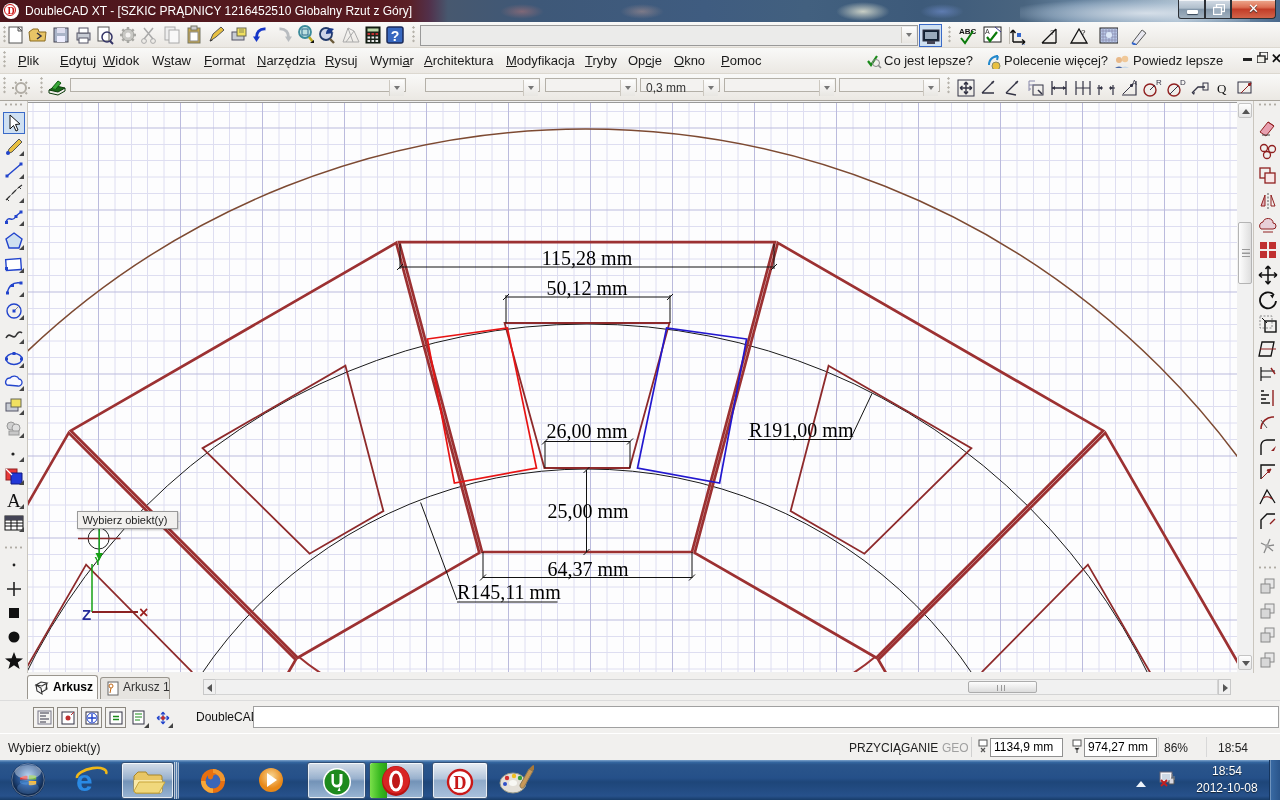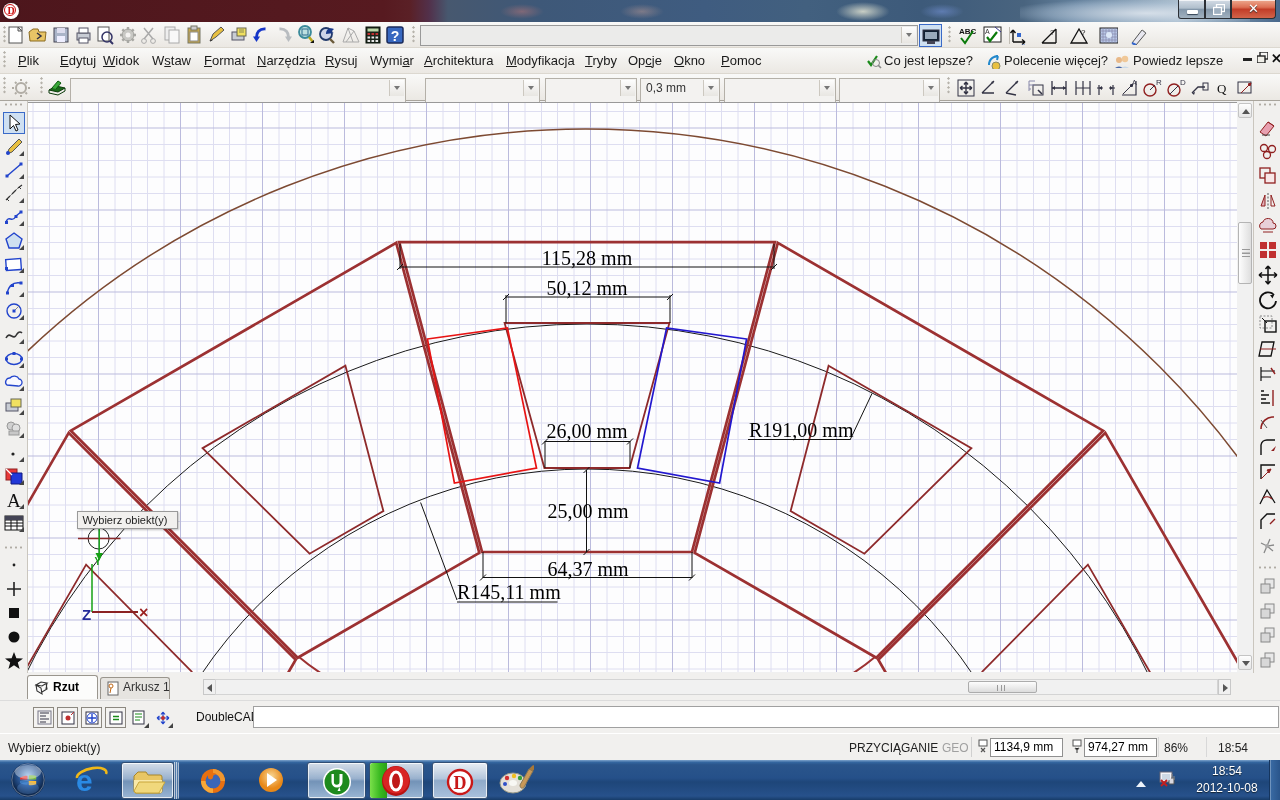--- a/index.html
+++ b/index.html
@@ -16,21 +16,21 @@
 #wmin{left:1178px;width:27px;border-radius:0 0 0 3px}
 #wmax{left:1205px;width:26px}
 #wclose{left:1231px;width:45px;border-radius:0 0 4px 0;background:linear-gradient(#eda98f 0%,#dd7055 40%,#c23d28 52%,#d2644a 100%)}
 .wbtn span{position:absolute;left:0;right:0;text-align:center;color:#fff;font-size:10px;top:2px;text-shadow:0 1px 1px #333}
 #tb1{left:0;top:22px;width:1280px;height:26px;background:linear-gradient(#f9f9f8,#ebe8e3);border-bottom:1px solid #dcd8d0}
 #menu{left:0;top:48px;width:1280px;height:26px;background:linear-gradient(#f9f9f8,#ebe8e3);border-bottom:1px solid #dcd8d0}
 #tb3{left:0;top:74px;width:1280px;height:27px;background:linear-gradient(#f9f9f8,#ebe8e3);border-bottom:1px solid #a8a49c}
 .grip{top:4px;width:4px;height:18px;background-image:radial-gradient(circle at 1.5px 1.5px,#b4b0a8 1px,transparent 1.3px);background-size:4px 4.5px}
 .mitem{position:absolute;top:5px;font-size:13px;color:#1a1a1a}
 .mitem u,u{text-decoration:underline}
-.combo{position:absolute;background:#fff;border:1px solid #b4b0a8;height:32px}
+.combo{position:absolute;background:#fff;border:1px solid #b4b0a8;height:14px}
 .combo.c1{background:#ebebea;border:1px solid #999;height:21px}
 .combo.gray{background:#f3f2f0}
 .combo .da{position:absolute;right:1px;top:1px;width:15px;height:16px;background:linear-gradient(#fdfdfd,#e8e6e2);border-left:1px solid #ccc8c0}
 .combo .da:after{content:"";position:absolute;left:3.5px;top:6px;border:3.5px solid transparent;border-top:4.5px solid #777}
 .hlink{position:absolute;top:5px;font-size:13px;color:#1a1a1a}
 #leftbar{left:0;top:101px;width:28px;height:572px;background:#f1f0ee;border-right:1px solid #cac6be}
 #rightbar{left:1253px;top:101px;width:27px;height:572px;background:#f1f0ee;border-left:1px solid #cac6be}
 #vscroll{left:1237px;top:102px;width:16px;height:570px;background:#f1f1f1}
 .sbtn{left:1238px;width:14px;height:15px;background:linear-gradient(#fefefe,#e6e6e6);border:1px solid #c4c4c4;border-radius:2px}
 #vthumb{left:1238px;top:222px;width:14px;height:62px;background:linear-gradient(90deg,#fdfdfd,#dedede);border:1px solid #b4b4b4;border-radius:2px}
@@ -57,20 +57,21 @@
 <div class="abs" id="title">
     <div class="abs haze"></div>
     <div class="abs blob1"></div>
     <div class="abs blob2"></div>
     <div class="abs blob3"></div>
     <div class="abs blob4"></div>
 <div class="abs" id="dclogo">
       <i></i>
       <b>D</b>
     </div>
+<div class="abs" id="titletext">DoubleCAD XT - [SZKIC PRĄDNICY 1216452510 Globalny Rzut z Góry]</div>
 <div class="abs wbtn" id="wmin">
       <div style="position:absolute;left:8px;top:10px;width:11px;height:4px;background:#fff;border-radius:1px;box-shadow:0 1px 1px #345"></div>
     </div>
     <div class="abs wbtn" id="wmax">
       <svg width="12" height="11" viewBox="0 0 12 11" style="position:absolute;left:7px;top:4px">
         <rect x="3.5" y="0.5" width="8" height="7" fill="none" stroke="#fff" stroke-width="1.3"></rect>
         <rect x="0.5" y="3.5" width="8" height="7" fill="#9fb0c0" stroke="#fff" stroke-width="1.3"></rect>
       </svg>
     </div>
     <div class="abs wbtn" id="wclose">
@@ -653,21 +654,21 @@
     <svg class="abs" style="left:3px;top:547.5px" width="22" height="22" viewBox="0 0 22 22">
       <rect x="8" y="4" width="9" height="9" fill="#e8e8e8" stroke="#888"></rect>
       <rect x="4" y="9" width="9" height="9" fill="#d8d8d8" stroke="#888"></rect>
     </svg>
   </div>
 <div class="abs" id="tabstrip">
     <div class="abs tab" id="tab1">
       <svg class="abs" style="left:5px;top:3px" width="17" height="17" viewBox="0 0 17 17">
         <path d="M3 6 l5-3 l6 1 l-5 3 Z M3 6 l1 6 l5 3 l-1-6 Z M9 13 l5-3 l-1-6 M14 4 l-1 6" fill="#f8f8f8" stroke="#333" stroke-width="1.1"></path>
       </svg>
-      <span style="position:absolute;left:25px;top:4px">Rzut</span>
+      <span style="position:absolute;left:25px;top:4px">Arkusz</span>
     </div>
 <div class="abs tab" id="tab2">
       <svg class="abs" style="left:4px;top:2px" width="16" height="16" viewBox="0 0 16 16">
         <rect x="3" y="2" width="10" height="13" fill="#fff" stroke="#666"></rect>
         <circle cx="6" cy="6" r="2" fill="none" stroke="#c06818"></circle>
         <path d="M6 8 l-1 5" stroke="#c06818"></path>
       </svg>
       <span style="position:absolute;left:22px;top:2px">Arkusz 1</span>
     </div>
 <div class="abs" style="left:203px;top:6px;width:13px;height:16px;background:#f0f0f0;border:1px solid #c8c8c8">

